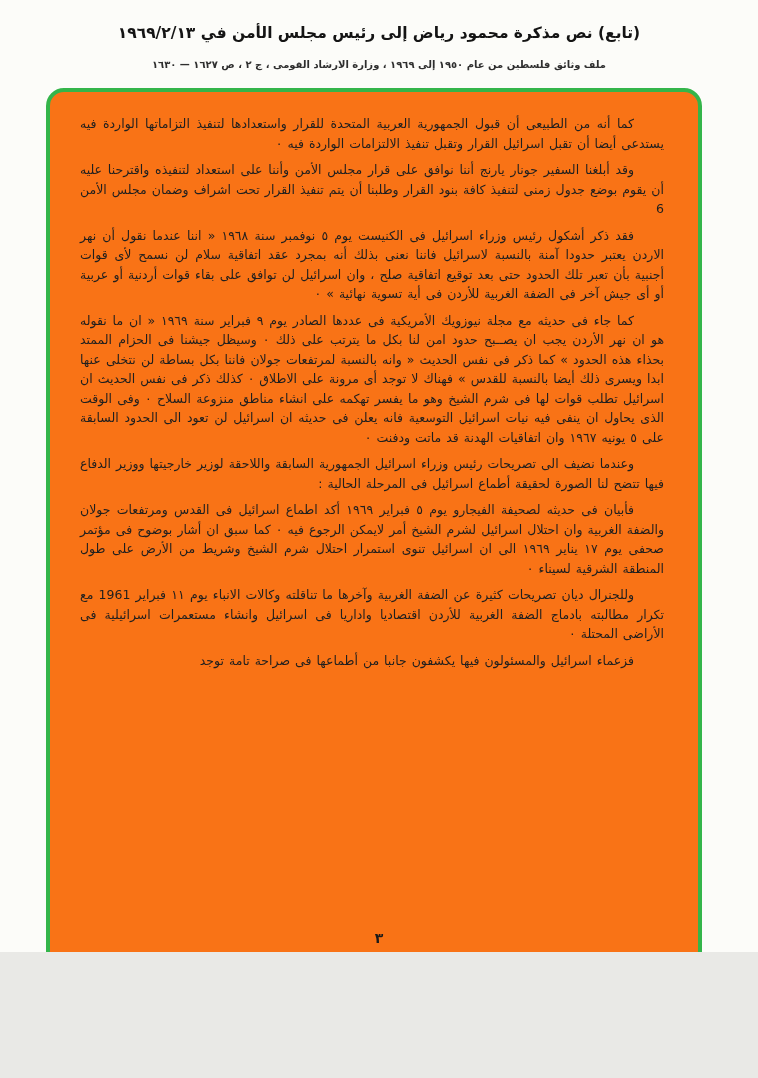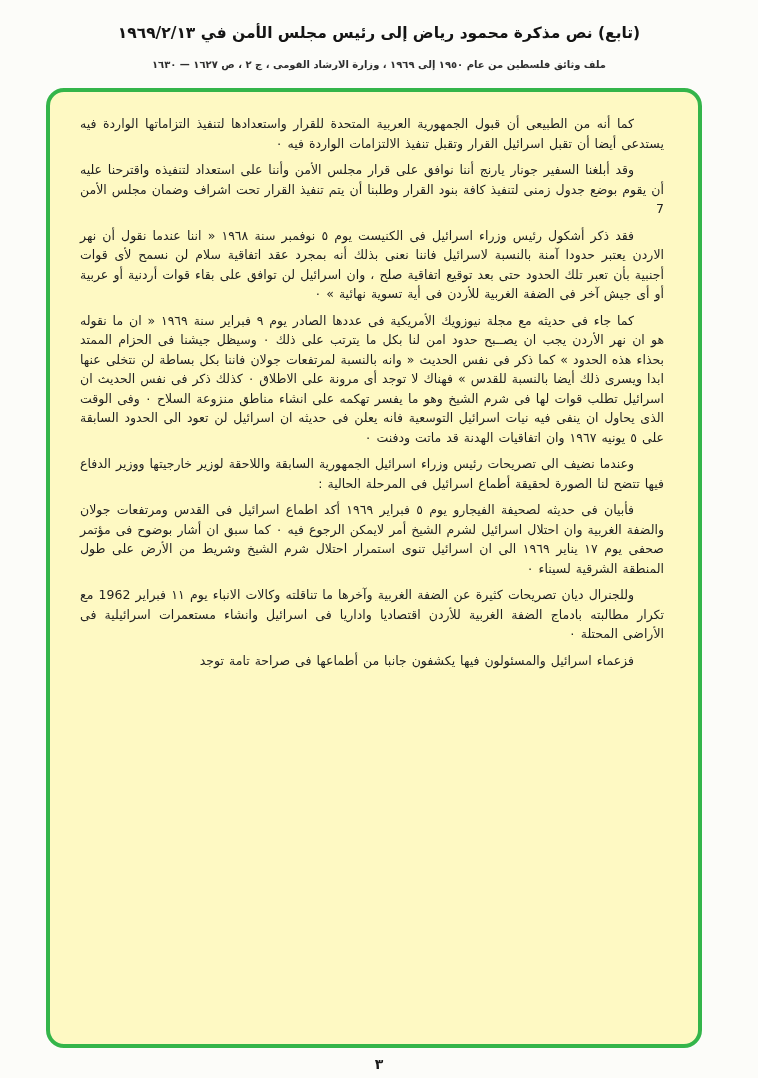--- a/index.html
+++ b/index.html
@@ -3,21 +3,21 @@
 <meta charset="utf-8">
 <style>
   * { margin:0; padding:0; box-sizing:border-box; }
   html,body { background:#e9e9e6; }
   body {
     font-family:"DejaVu Sans", sans-serif;
   }
   .page {
     position:relative;
     width:758px;
-    height:1078px;
+    height:952px;
     margin:0 auto;
     background:#fcfcf9;
     direction:rtl;
     overflow:hidden;
   }
   .header {
     text-align:center;
     padding-top:24px;
   }
   .doc-title {
@@ -35,21 +35,21 @@
   .content-box {
     position:absolute;
     top:88px;
     right:56px;
     left:46px;
     height:960px;
     border:4px solid #34b54a;
     border-radius:18px;
     padding:22px 34px 16px 30px;
     overflow:hidden;
-    background:#fef9c3;
+    background:#f97316;
   }
   .para {
     font-size:12.5px;
     line-height:19.5px;
     color:#1f1f1f;
     text-align:justify;
     text-indent:30px;
     margin-bottom:7px;
     word-spacing:1px;
   }
@@ -69,25 +69,25 @@
 <div class="page">
 
   <div class="header">
     <div class="doc-title">(تابع) نص مذكرة محمود رياض إلى رئيس مجلس الأمن في ١٩٦٩/٢/١٣</div>
     <div class="doc-source">ملف وثائق فلسطين من عام ١٩٥٠ إلى ١٩٦٩ ، وزارة الارشاد القومى ، ج ٢ ، ص ١٦٢٧ — ١٦٣٠</div>
   </div>
 
   <div class="content-box">
     <div>
         <p class="para">كما أنه من الطبيعى أن قبول الجمهورية العربية المتحدة للقرار واستعدادها لتنفيذ التزاماتها الواردة فيه يستدعى أيضا أن تقبل اسرائيل القرار وتقبل تنفيذ الالتزامات الواردة فيه ٠</p>
-        <p class="para">وقد أبلغنا السفير جونار يارنج أننا نوافق على قرار مجلس الأمن وأننا على استعداد لتنفيذه واقترحنا عليه أن يقوم بوضع جدول زمنى لتنفيذ كافة بنود القرار وطلبنا أن يتم تنفيذ القرار تحت اشراف وضمان مجلس الأمن 7</p>
+        <p class="para">وقد أبلغنا السفير جونار يارنج أننا نوافق على قرار مجلس الأمن وأننا على استعداد لتنفيذه واقترحنا عليه أن يقوم بوضع جدول زمنى لتنفيذ كافة بنود القرار وطلبنا أن يتم تنفيذ القرار تحت اشراف وضمان مجلس الأمن 6</p>
         <p class="para">فقد ذكر أشكول رئيس وزراء اسرائيل فى الكنيست يوم ٥ نوفمبر سنة ١٩٦٨ « اننا عندما نقول أن نهر الاردن يعتبر حدودا آمنة بالنسبة لاسرائيل فاننا نعنى بذلك أنه بمجرد عقد اتفاقية سلام لن نسمح لأى قوات أجنبية بأن تعبر تلك الحدود حتى بعد توقيع اتفاقية صلح ، وان اسرائيل لن توافق على بقاء قوات أردنية أو عربية أو أى جيش آخر فى الضفة الغربية للأردن فى أية تسوية نهائية » ٠</p>
         <p class="para">كما جاء فى حديثه مع مجلة نيوزويك الأمريكية فى عددها الصادر يوم ٩ فبراير سنة ١٩٦٩ « ان ما نقوله هو ان نهر الأردن يجب ان يصــبح حدود امن لنا بكل ما يترتب على ذلك ٠ وسيظل جيشنا فى الحزام الممتد بحذاء هذه الحدود » كما ذكر فى نفس الحديث « وانه بالنسبة لمرتفعات جولان فاننا بكل بساطة لن نتخلى عنها ابدا ويسرى ذلك أيضا بالنسبة للقدس » فهناك لا توجد أى مرونة على الاطلاق ٠ كذلك ذكر فى نفس الحديث ان اسرائيل تطلب قوات لها فى شرم الشيخ وهو ما يفسر تهكمه على انشاء مناطق منزوعة السلاح ٠ وفى الوقت الذى يحاول ان ينفى فيه نيات اسرائيل التوسعية فانه يعلن فى حديثه ان اسرائيل لن تعود الى الحدود السابقة على ٥ يونيه ١٩٦٧ وان اتفاقيات الهدنة قد ماتت ودفنت ٠</p>
         <p class="para">وعندما نضيف الى تصريحات رئيس وزراء اسرائيل الجمهورية السابقة واللاحقة لوزير خارجيتها ووزير الدفاع فيها تتضح لنا الصورة لحقيقة أطماع اسرائيل فى المرحلة الحالية :</p>
         <p class="para">فأبيان فى حديثه لصحيفة الفيجارو يوم ٥ فبراير ١٩٦٩ أكد اطماع اسرائيل فى القدس ومرتفعات جولان والضفة الغربية وان احتلال اسرائيل لشرم الشيخ أمر لايمكن الرجوع فيه ٠ كما سبق ان أشار بوضوح فى مؤتمر صحفى يوم ١٧ يناير ١٩٦٩ الى ان اسرائيل تنوى استمرار احتلال شرم الشيخ وشريط من الأرض على طول المنطقة الشرقية لسيناء ٠</p>
-        <p class="para">وللجنرال ديان تصريحات كثيرة عن الضفة الغربية وآخرها ما تناقلته وكالات الانباء يوم ١١ فبراير 1962 مع تكرار مطالبته بادماج الضفة الغربية للأردن اقتصاديا واداريا فى اسرائيل وانشاء مستعمرات اسرائيلية فى الأراضى المحتلة ٠</p>
+        <p class="para">وللجنرال ديان تصريحات كثيرة عن الضفة الغربية وآخرها ما تناقلته وكالات الانباء يوم ١١ فبراير 1961 مع تكرار مطالبته بادماج الضفة الغربية للأردن اقتصاديا واداريا فى اسرائيل وانشاء مستعمرات اسرائيلية فى الأراضى المحتلة ٠</p>
         <p class="para">فزعماء اسرائيل والمسئولون فيها يكشفون جانبا من أطماعها فى صراحة تامة توجد</p>
       </div>
   </div>
 
   <div class="page-number">٣</div>
 
 </div>
 
 </body></html>

